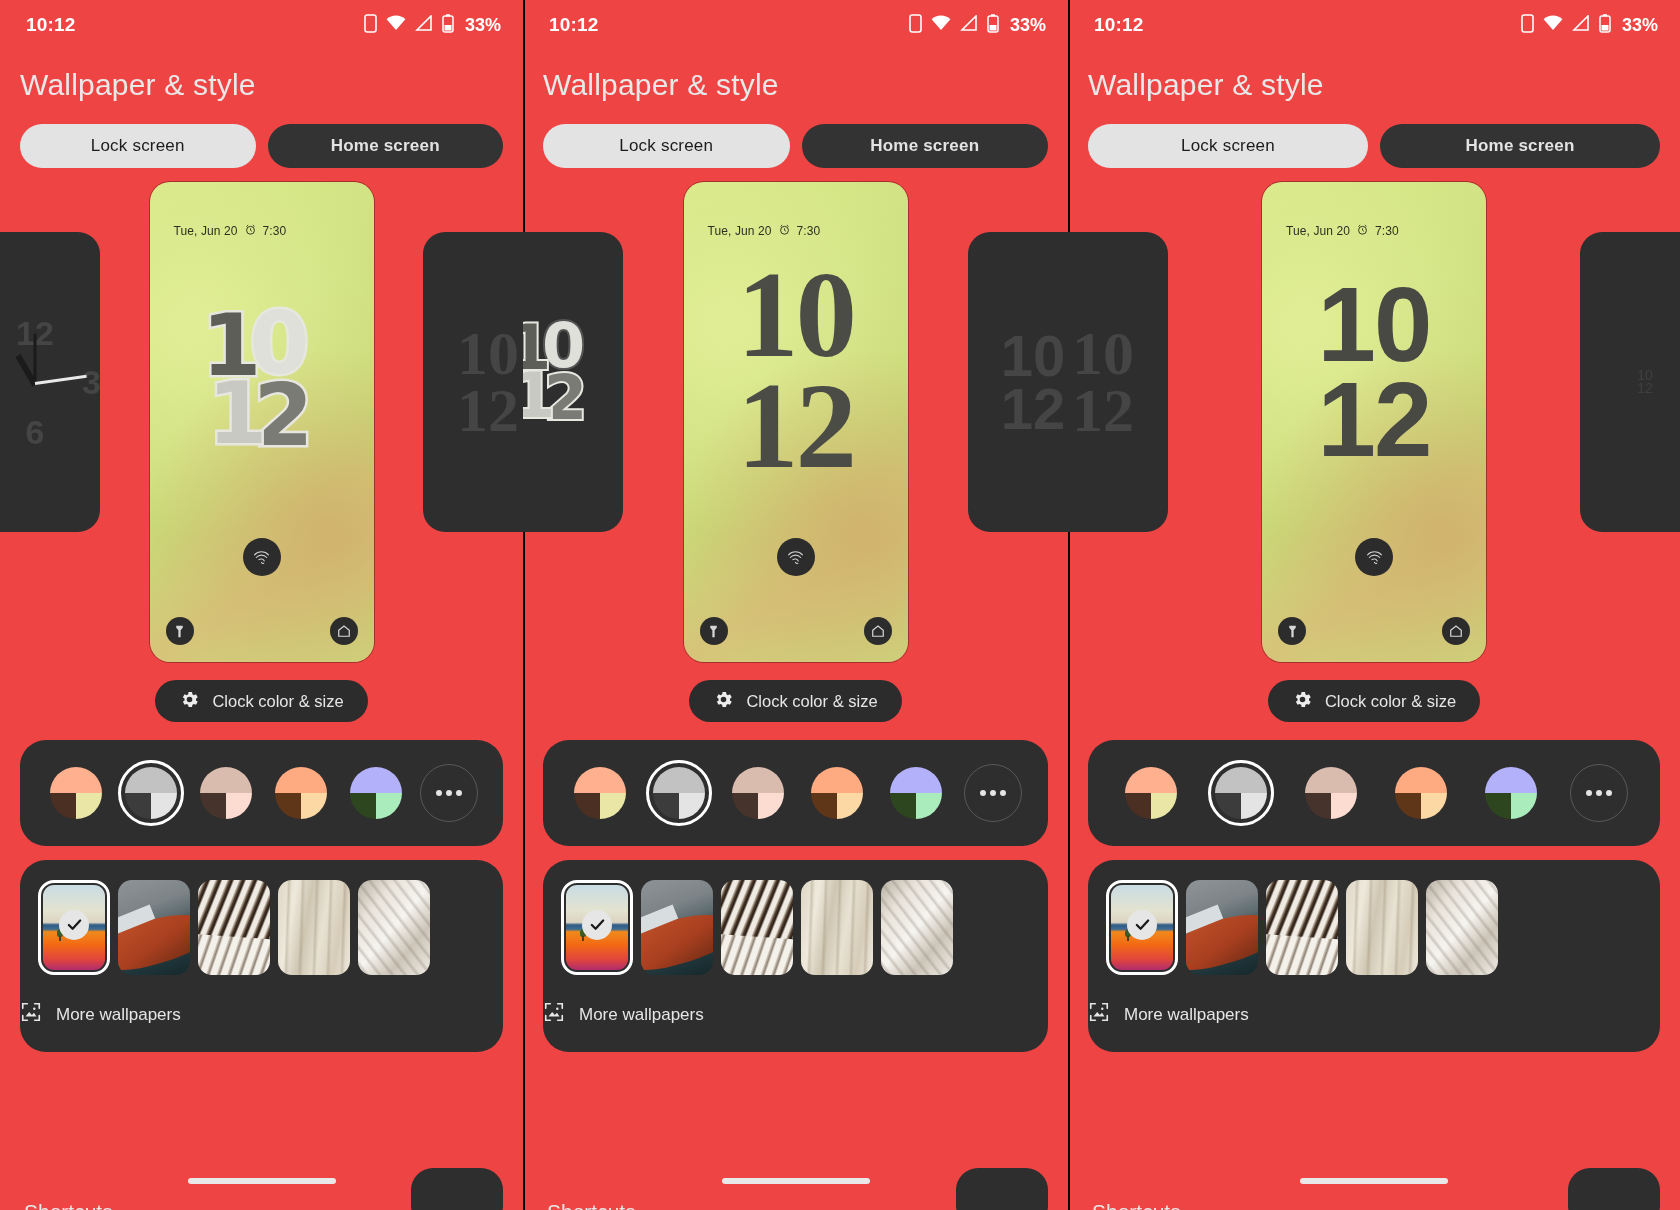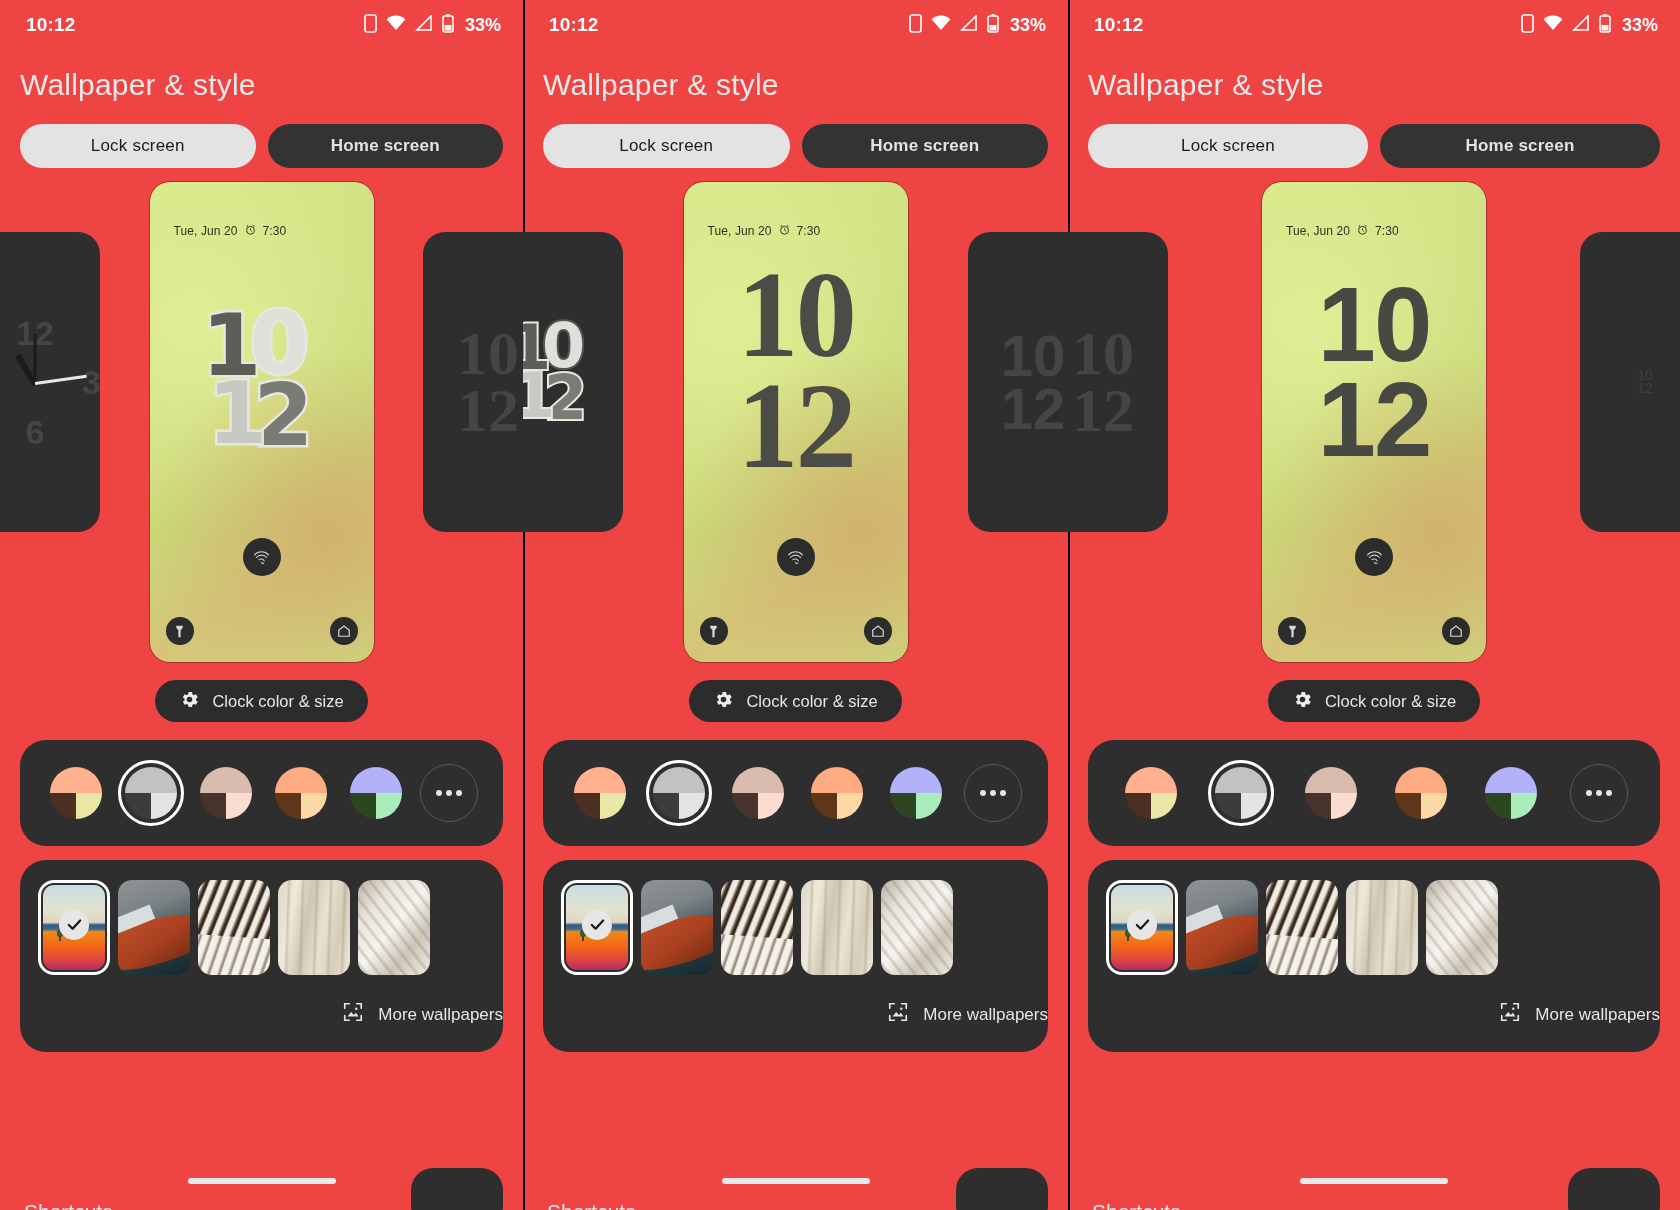--- a/index.html
+++ b/index.html
@@ -392,21 +392,21 @@
   .wp-fur {
     position:absolute; inset:0;
     background: linear-gradient(130deg, #b9b1a4 0%, #e9e4db 25%, #f6f4ef 50%, #cdc5b8 72%, #efece5 100%);
   }
   .wp-fur::after {
     content:""; position:absolute; inset:0;
     background: repeating-linear-gradient(52deg, rgba(255,255,255,0.0) 0px, rgba(255,255,255,0.0) 5px, rgba(120,112,100,0.30) 7px, rgba(255,255,255,0.0) 10px);
   }
 
   .more-wp {
-    display:flex; align-items:center; justify-content:flex-end;
+    display:flex; align-items:center; justify-content:flex-start;
     gap: 14px;
     color:#e6e6e6; font-size:17px;
     padding: 26px 0 14px 0;
     cursor: pointer;
     user-select:none;
   }
 
   
   .bottom-cut {
     position:absolute;

